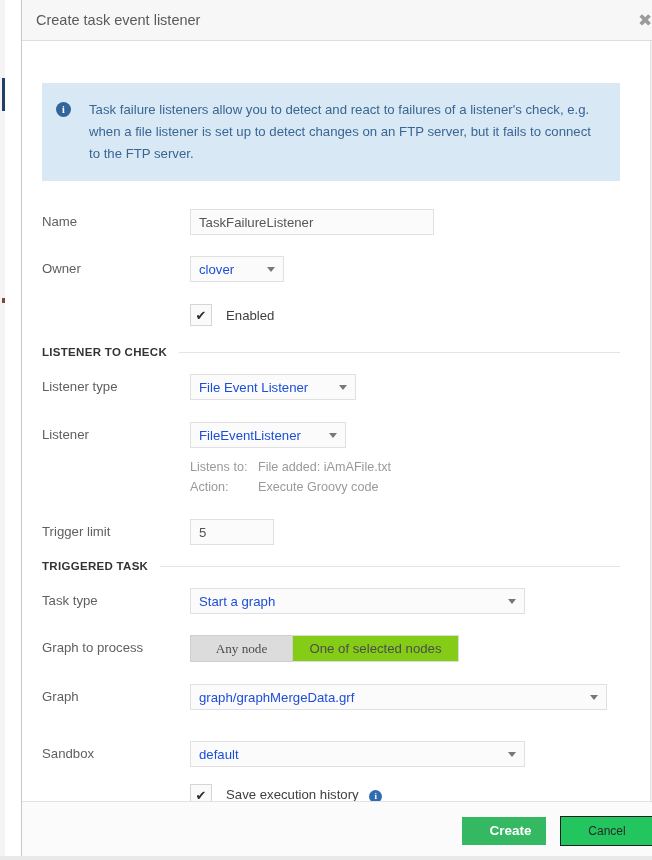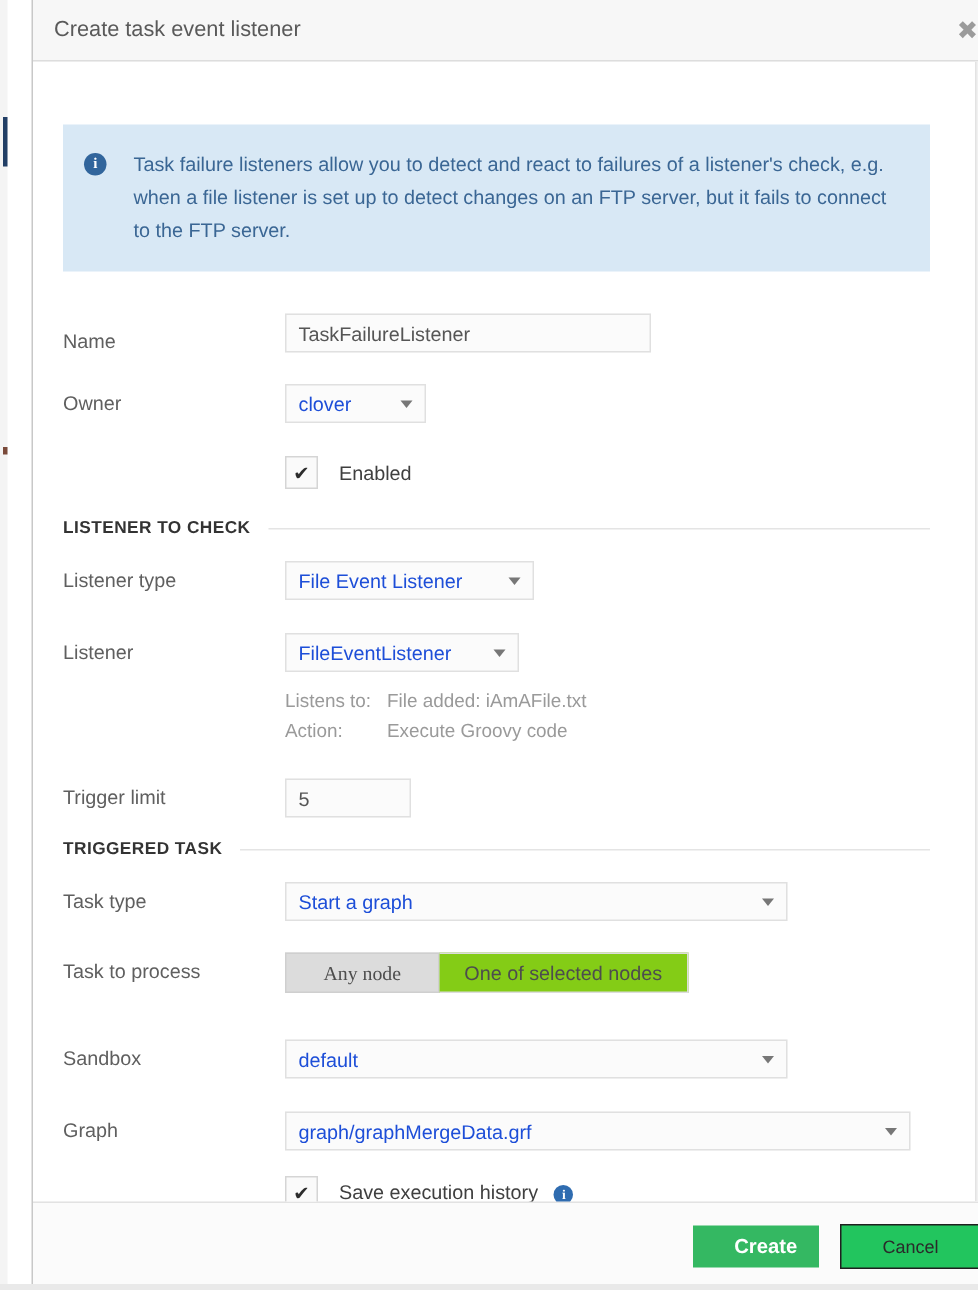--- a/index.html
+++ b/index.html
@@ -357,21 +357,21 @@
   <div class="modal-body-wrap">
     <div class="modal-body">
 
       <div class="info-box">
         <div class="info-icon">i</div>
         <div class="info-text">Task failure listeners allow you to detect and react to failures of a listener's check, e.g. when a file listener is set up to detect changes on an FTP server, but it fails to connect to the FTP server.</div>
       </div>
 
       <div class="form">
 
-        <div class="row" style="margin-top:28px;align-items:flex-end;">
+        <div class="row" style="margin-top:28px;">
           <div class="row-label">Name</div>
           <div class="row-field">
             <input class="txt" style="width: 244px;" value="TaskFailureListener">
           </div>
         </div>
 
         <div class="row" style="margin-top:21px;">
           <div class="row-label">Owner</div>
           <div class="row-field">
             <div class="sel" style="width:94px;">
@@ -440,42 +440,42 @@
           <div class="row-label">Task type</div>
           <div class="row-field">
             <div class="sel" style="width:335px;">
               <span>Start a graph</span>
               <span class="caret"></span>
             </div>
           </div>
         </div>
 
         <div class="row" style="margin-top:21px;">
-          <div class="row-label">Task to process</div>
+          <div class="row-label">Graph to process</div>
           <div class="row-field toggle-group">
             <div class="tg-btn active" style="width:103px;font-family:Liberation Serif, serif;">Any node</div>
             <div class="tg-btn" style="width:166px;">One of selected nodes</div>
           </div>
         </div>
 
+        <div class="row" style="margin-top:22px;">
+          <div class="row-label">Graph</div>
+          <div class="row-field">
+            <div class="sel" style="width:417px;">
+              <span>graph/graphMergeData.grf</span>
+              <span class="caret"></span>
+            </div>
+          </div>
+        </div>
+
         <div class="row" style="margin-top:31px;">
           <div class="row-label">Sandbox</div>
           <div class="row-field">
             <div class="sel" style="width:335px;">
               <span>default</span>
-              <span class="caret"></span>
-            </div>
-          </div>
-        </div>
-
-        <div class="row" style="margin-top:22px;">
-          <div class="row-label">Graph</div>
-          <div class="row-field">
-            <div class="sel" style="width:417px;">
-              <span>graph/graphMergeData.grf</span>
               <span class="caret"></span>
             </div>
           </div>
         </div>
 
         <div class="row" style="margin-top:17px;">
           <div class="row-label"></div>
           <div class="row-field cbrow">
             <div class="cbox">
               <span>✔</span>

